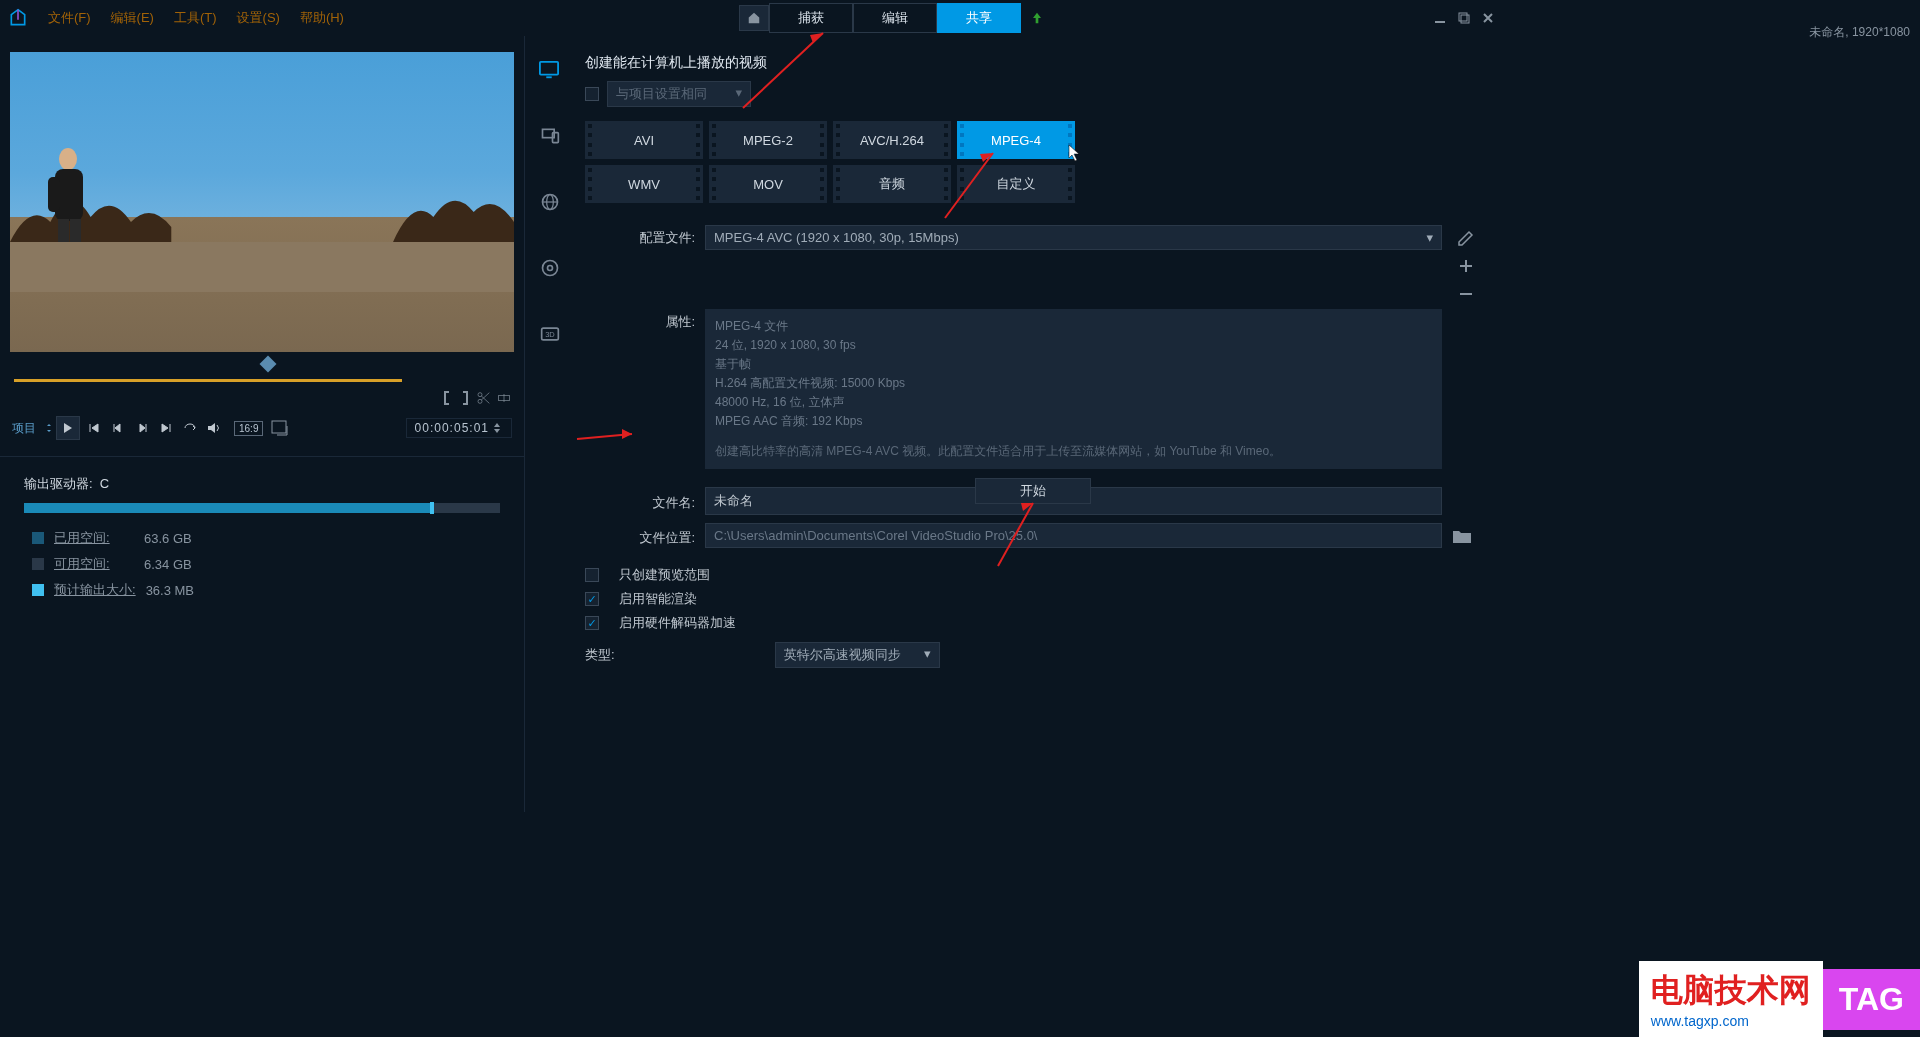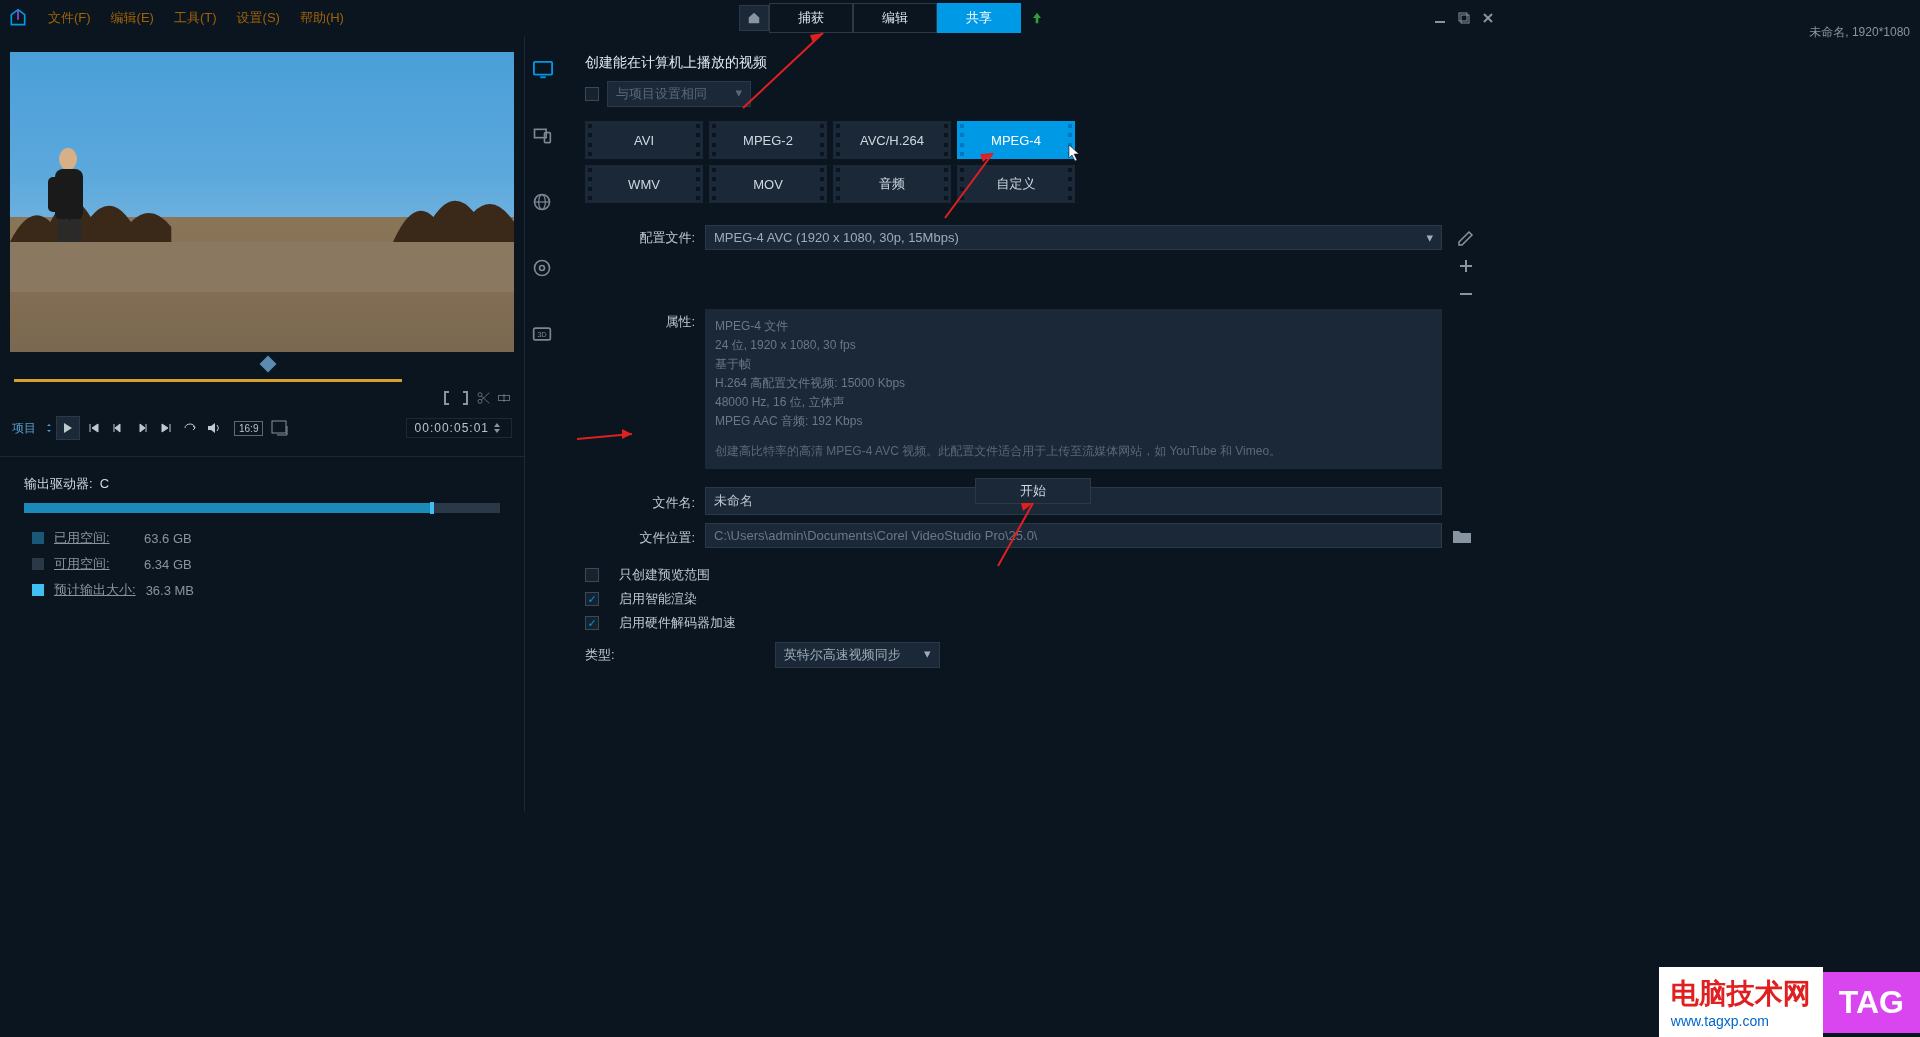--- a/index.html
+++ b/index.html
@@ -49,21 +49,21 @@
 .progress { height: 10px; background: #2a3848; position: relative; margin-bottom: 16px; }
 .progress-fill { position: absolute; left: 0; top: 0; bottom: 0; width: 86%; background: #1a8ab8; }
 .progress-handle { position: absolute; right: 66px; top: -1px; width: 4px; height: 12px; background: #40c0f0; }
 .storage-row { display: flex; align-items: center; gap: 10px; margin-bottom: 8px; padding-left: 8px; }
 .storage-box { width: 12px; height: 12px; }
 .storage-label { color: #8894a0; min-width: 80px; text-decoration: underline; }
 .storage-val { color: #8894a0; }
 
 .right-panel { flex: 1; display: flex; }
 .side-tabs { width: 42px; display: flex; flex-direction: column; align-items: center; padding-top: 20px; gap: 38px; }
-.side-tab { width: 28px; height: 28px; display: flex; align-items: center; justify-content: flex-start; cursor: pointer; color: #7a8694; }
+.side-tab { width: 28px; height: 28px; display: flex; align-items: center; justify-content: flex-end; cursor: pointer; color: #7a8694; }
 .side-tab.active { color: #0099e5; }
 
 .share-content { flex: 1; padding: 18px 24px 18px 18px; }
 .section-title { color: #e0e8f0; font-size: 14px; margin-bottom: 9px; }
 .same-proj { display: flex; align-items: center; gap: 8px; margin-bottom: 14px; }
 .checkbox { width: 14px; height: 14px; border: 1px solid #3a4858; cursor: pointer; background: #152230; }
 .checkbox.checked::after { content: "✓"; color: #0099e5; font-size: 11px; display: block; text-align: center; line-height: 12px; }
 .disabled-select { background: #1a2838; border: 1px solid #2a3848; padding: 3px 8px; color: #5a6878; width: 144px; display: flex; justify-content: space-between; cursor: not-allowed; }
 
 .format-grid { display: grid; grid-template-columns: repeat(4, 118px); gap: 6px; margin-bottom: 22px; }
@@ -93,21 +93,21 @@
 .start-btn { position: absolute; left: 975px; top: 478px; width: 116px; height: 26px; background: #1a2838; border: 1px solid #2a3848; display: flex; align-items: center; justify-content: center; cursor: pointer; color: #d0d8e0; }
 .type-row { display: flex; align-items: center; gap: 160px; margin-top: 10px; }
 .type-select { background: #1a2838; border: 1px solid #2a3848; padding: 3px 8px; color: #a0acb8; width: 165px; display: flex; justify-content: space-between; cursor: pointer; }
 
 .arrow { position: absolute; pointer-events: none; }
 .arrow-line { stroke: #e02020; stroke-width: 2; fill: none; }
 .arrow-head { fill: #e02020; }
 
 .watermark { position: absolute; right: 0; bottom: 0; display: flex; align-items: center; }
 .wm-text { background: #fff; padding: 8px 12px; }
-.wm-title { color: #e02020; font-size: 28px; font-weight: bold; }
+.wm-title { color: #e02020; font-size: 32px; font-weight: bold; }
 .wm-url { color: #0066cc; font-size: 14px; }
 .wm-tag { background: #d946ef; color: #fff; font-size: 32px; font-weight: bold; padding: 12px 16px; }
 
 .cursor { position: absolute; left: 1068px; top: 144px; width: 14px; height: 18px; }
 </style>
 </head>
 <body>
 
 <div class="titlebar">
   <svg class="logo" viewBox="0 0 24 24">

